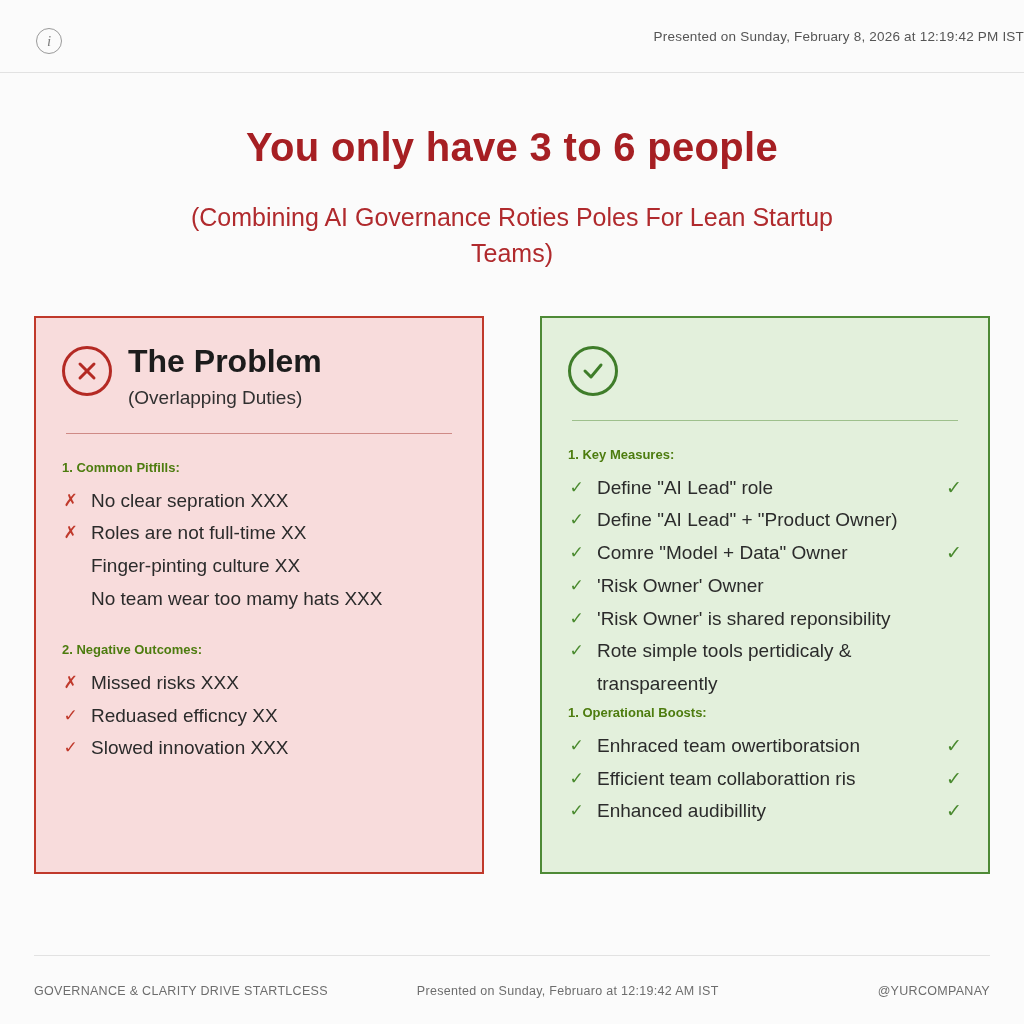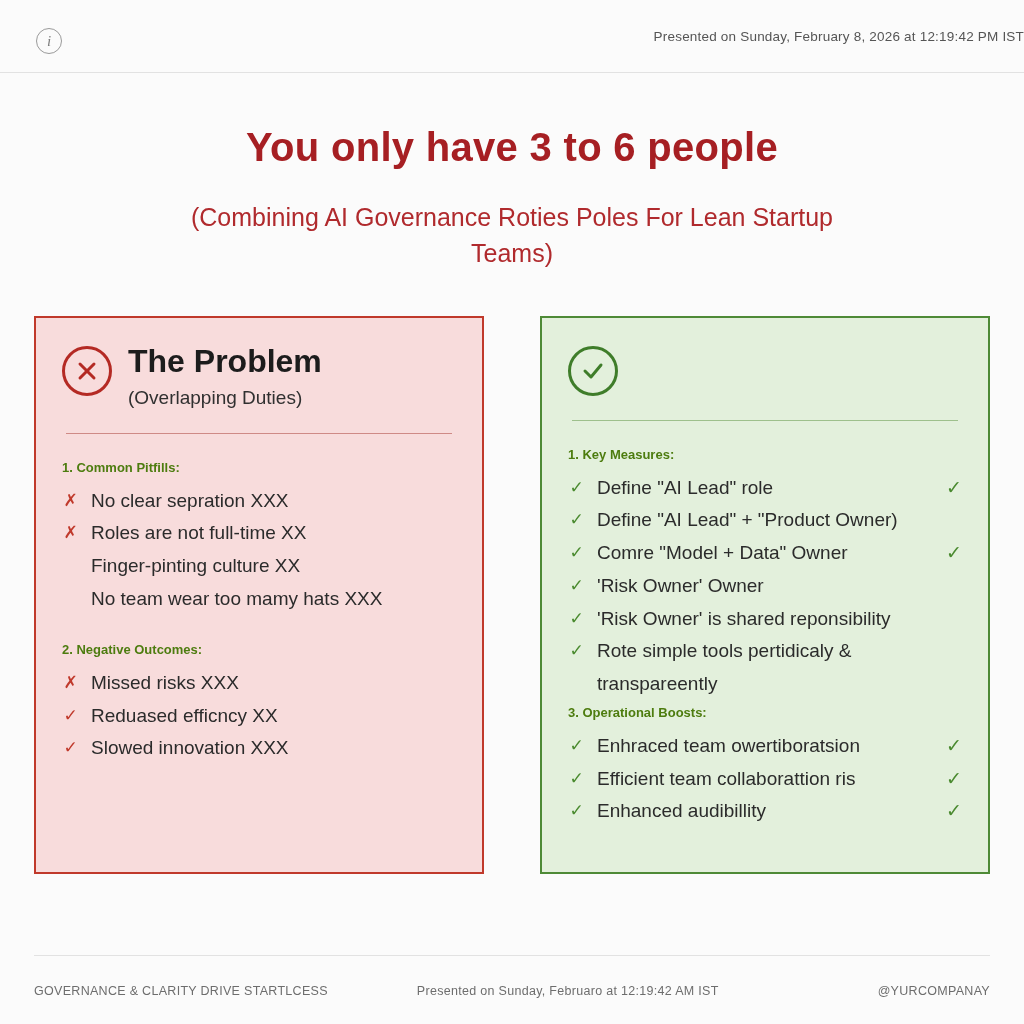--- a/index.html
+++ b/index.html
@@ -312,21 +312,21 @@
         <li>
             <span class="mark gtick">✓</span>
             <span class="li-text">Rote simple tools pertidicaly &amp;</span>
           </li>
         <li>
             <span class="mark blank">✓</span>
             <span class="li-text">transpareently</span>
           </li>
       </ul>
 
-      <div class="section-title">3. Operational Boosts:</div>
+      <div class="section-title">1. Operational Boosts:</div>
       <ul class="items">
         <li>
             <span class="mark gtick">✓</span>
             <span class="li-text">Enhraced team owertiboratsion</span>
             <span class="trail">✓</span>
           </li>
         <li>
             <span class="mark gtick">✓</span>
             <span class="li-text">Efficient team collaborattion ris</span>
             <span class="trail">✓</span>

